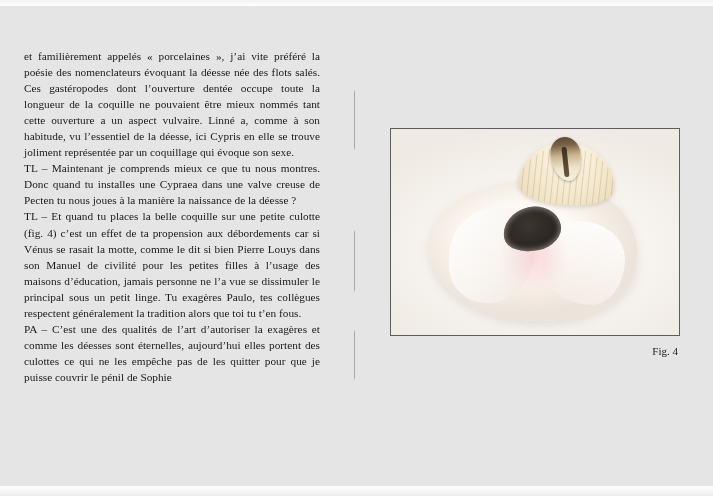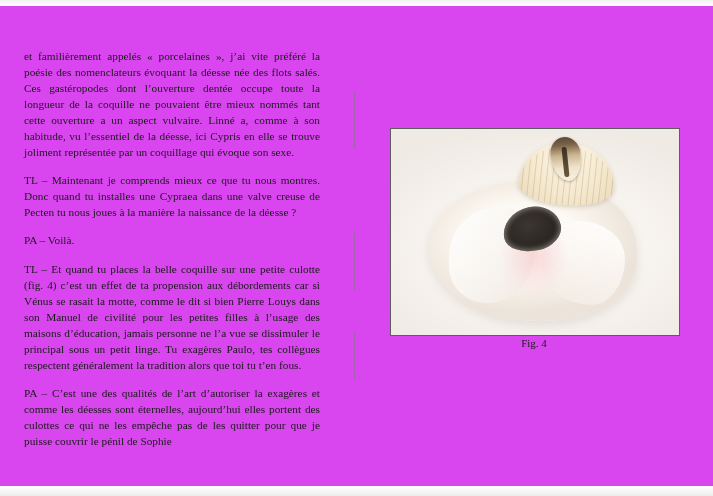--- a/index.html
+++ b/index.html
@@ -11,21 +11,21 @@
     width: 713px;
     height: 496px;
     overflow: hidden;
     font-family: "Liberation Serif", serif;
     color: #1a1a1a;
   }
   .page {
     position: relative;
     width: 713px;
     height: 496px;
-    background: #d946ef;
+    background: #e5e5e5;
     box-sizing: border-box;
   }
   
   .edge-top {
     position: absolute;
     left: 0; top: 0; right: 0;
     height: 6px;
     background: linear-gradient(to bottom, #f2f2f2, #ffffff);
   }
   .edge-bottom {
@@ -66,21 +66,21 @@
   }
   .para {
     margin: 0 0 0 0;
     font-size: 11.3px;
     line-height: 16.05px;
     text-align: justify;
     text-justify: inter-word;
     hyphens: none;
   }
   .para + .para {
-    margin-top: 12px;
+    margin-top: 0px;
   }
   .ital {
   }
 
   
   .fig-col {
     position: absolute;
     left: 390px;
     top: 128px;
     width: 288px;
@@ -198,38 +198,38 @@
     position: absolute;
     left: 172px;
     top: 18px;
     width: 5px;
     height: 30px;
     background: linear-gradient(180deg, #3a2f22, #6b5842);
     border-radius: 3px;
     transform: rotate(-6deg);
   }
   .fig-caption {
-    text-align: center;
+    margin-top: 8px;
+    text-align: right;
     font-size: 11px;
     line-height: 14px;
   }
 </style>
 </head>
 <body>
 
 <div class="page">
 
   <div class="edge-top"></div>
   <div class="edge-bottom"></div>
   <div class="gutter"></div>
 
   <div class="text-col">
     <p class="para">et familièrement appelés « porcelaines », j’ai vite préféré la poésie des nomenclateurs évoquant la déesse née des flots salés. Ces gastéropodes dont l’ouverture dentée occupe toute la longueur de la coquille ne pouvaient être mieux nommés tant cette ouverture a un aspect vulvaire. Linné a, comme à son habitude, vu l’essentiel de la déesse, ici Cypris en elle se trouve joliment représentée par un coquillage qui évoque son sexe.</p>
     <p class="para">TL – Maintenant je comprends mieux ce que tu nous montres. Donc quand tu installes une Cypraea dans une valve creuse de Pecten tu nous joues à la manière la naissance de la déesse ?</p>
-    <p class="para">PA – Voilà.</p>
     <p class="para"><span>TL – Et quand tu places la belle coquille sur une petite culotte (fig. 4) c’est un effet de ta propension aux débordements car si Vénus se rasait la motte, comme le dit si bien Pierre Louys dans son </span><span class="ital">Manuel de civilité pour les petites filles à l’usage des maisons d’éducation</span><span>, jamais personne ne l’a vue se dissimuler le principal sous un petit linge. Tu exagères Paulo, tes collègues respectent généralement la tradition alors que toi tu t’en fous.</span></p>
     <p class="para">PA – C’est une des qualités de l’art d’autoriser la exagères et comme les déesses sont éternelles, aujourd’hui elles portent des culottes ce qui ne les empêche pas de les quitter pour que je puisse couvrir le pénil de Sophie</p>
   </div>
 
   <div class="fig-col">
     <div class="fig-frame">
       <div class="photo">
         <div class="cloth"></div>
         <div class="cloth-fold-a"></div>
         <div class="cloth-fold-b"></div>

